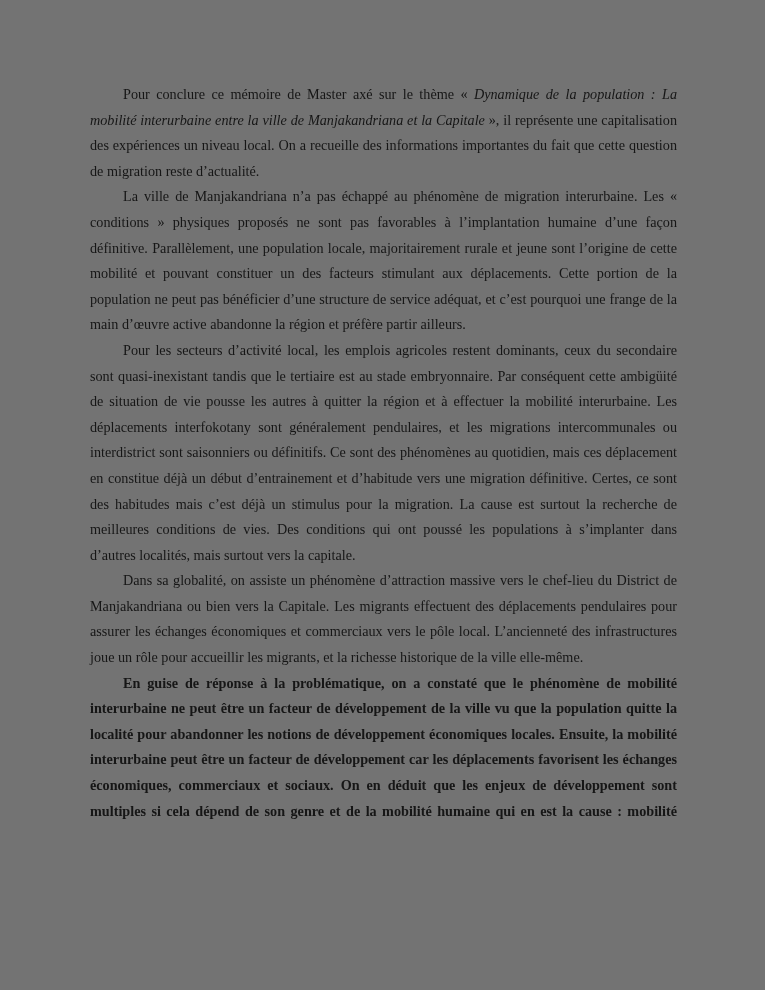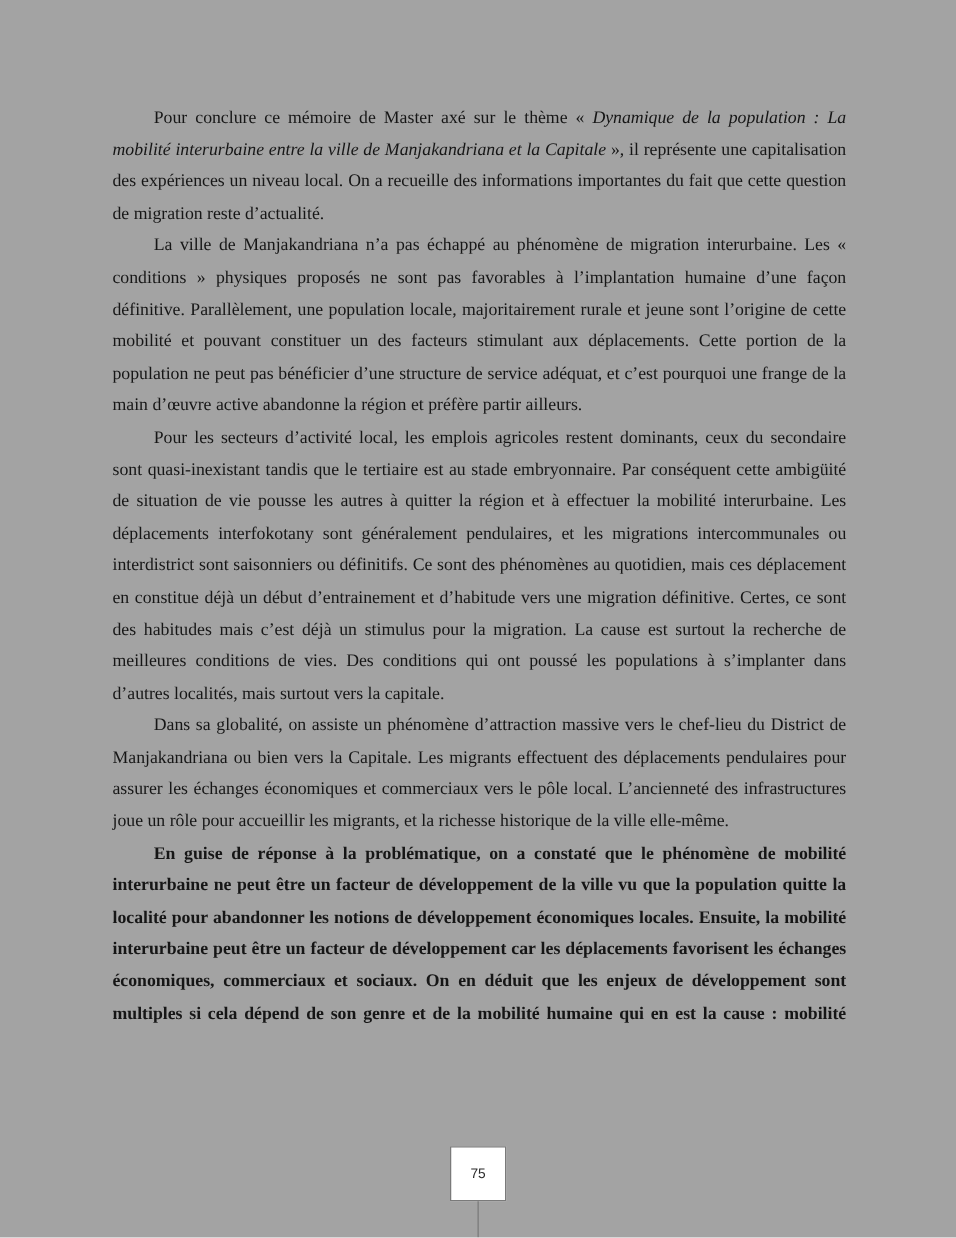--- a/index.html
+++ b/index.html
@@ -4,21 +4,21 @@
 <style>
   html, body {
     margin: 0;
     padding: 0;
     background: #ffffff;
   }
   .page {
     position: relative;
     width: 765px;
     height: 990px;
-    background: #a3a3a3;
+    background: #737373;
     overflow: hidden;
     font-family: "Liberation Serif", serif;
   }
   .body-text {
     position: absolute;
     left: 90px;
     top: 82px;
     width: 587px;
     color: #161616;
     font-size: 14.2px;
@@ -70,20 +70,14 @@
 <div class="page">
 
   <div class="body-text">
     <p><span>Pour conclure ce  mémoire de Master axé sur le thème « </span><em>Dynamique de la population : La mobilité interurbaine entre la ville de Manjakandriana et la Capitale</em><span> », il représente une capitalisation des expériences  un niveau local. On a recueille des informations importantes du fait que cette question de migration reste d’actualité.</span></p>
     <p>La ville de Manjakandriana n’a pas échappé au phénomène de migration interurbaine. Les « conditions » physiques proposés ne sont pas favorables à l’implantation humaine d’une façon définitive. Parallèlement, une population locale, majoritairement rurale et jeune sont l’origine de cette mobilité et pouvant constituer un des facteurs stimulant aux déplacements. Cette portion de la population ne peut pas bénéficier d’une structure de service adéquat, et c’est pourquoi une frange de la main d’œuvre active abandonne la région et préfère partir ailleurs.</p>
     <p>Pour les secteurs d’activité local, les emplois agricoles restent dominants, ceux du secondaire sont quasi-inexistant tandis que le tertiaire est au stade embryonnaire. Par conséquent cette ambigüité de situation de vie pousse les autres à quitter la région et à effectuer la mobilité interurbaine. Les déplacements interfokotany sont généralement pendulaires, et les migrations intercommunales ou interdistrict sont saisonniers ou définitifs. Ce sont des phénomènes au quotidien, mais ces déplacement en constitue déjà un début d’entrainement et d’habitude vers une migration définitive. Certes, ce sont des habitudes mais c’est déjà un stimulus pour la migration. La cause est surtout la recherche de meilleures conditions de vies. Des conditions qui ont poussé les populations à s’implanter dans d’autres localités, mais surtout vers la capitale.</p>
     <p>Dans sa globalité, on assiste un phénomène d’attraction massive vers le chef-lieu du District de Manjakandriana ou bien vers la Capitale. Les migrants effectuent des déplacements pendulaires pour assurer les échanges économiques et commerciaux vers le pôle local. L’ancienneté des infrastructures joue un rôle pour accueillir les migrants, et la richesse historique de la ville elle-même.</p>
     <p class="para-continues">En guise de réponse à la problématique, on a constaté que le phénomène de mobilité interurbaine ne peut être un facteur de développement de la ville vu que la population quitte la localité pour abandonner les notions de développement économiques locales. Ensuite, la mobilité interurbaine peut être un facteur de développement car les déplacements favorisent les échanges économiques, commerciaux et sociaux. On en déduit que les enjeux de développement sont multiples si cela dépend de son genre et de la mobilité humaine qui en est la cause : mobilité</p>
   </div>
 
-  <div class="pagenum-frame">
-    <div class="pagenum-box">
-      <span>75</span>
-    </div>
-    <div class="anchor-line"></div>
-  </div>
 
 </div>
 
 </body></html>

